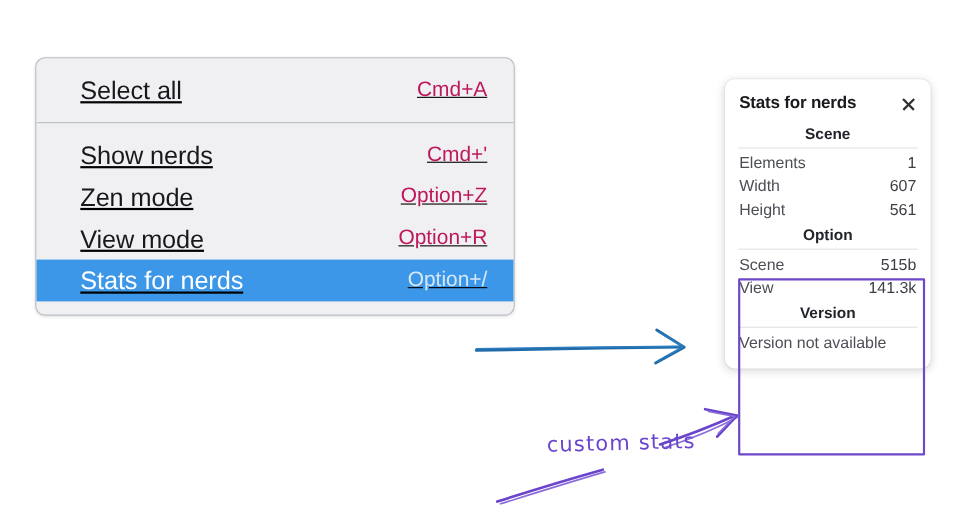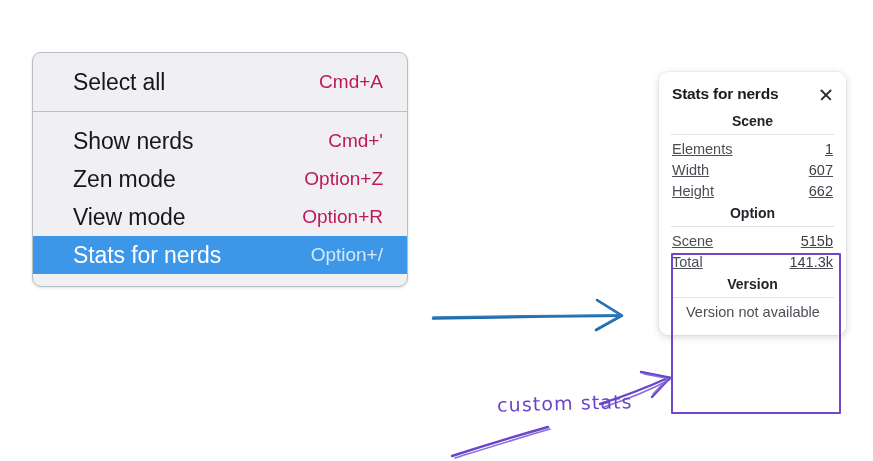--- a/index.html
+++ b/index.html
@@ -22,28 +22,29 @@
     inset: 0;
     width: 873px;
     height: 461px;
   }
 
   
   #context-menu {
     position: absolute;
     left: 32px;
     top: 52px;
-    width: 376px;
+    width: 436px;
     background: #f0f0f2;
     border: 1px solid #b9bfc7;
     border-radius: 9px;
     box-shadow: 0 1px 3px rgba(0,0,0,0.12);
     padding: 0;
     box-sizing: border-box;
     overflow: hidden;
+    text-decoration: underline;
   }
   .menu-group {
     padding: 6px 0 6px 0;
   }
   .menu-group.first { padding-top: 10px; padding-bottom: 10px; }
   .menu-group.second { padding-top: 10px; padding-bottom: 12px; }
   .menu-divider {
     height: 1px;
     background: #b9bfc7;
     width: 100%;
@@ -130,40 +131,39 @@
     background: #e1e2e6;
     margin: 0 12px 3px 12px;
   }
   .stat-row {
     display: flex;
     align-items: flex-end;
     justify-content: space-between;
     padding: 2.5px 13px;
     font-size: 14.5px;
     color: #4c4f55;
-    text-decoration: underline;
   }
   .stat-key { white-space: nowrap; }
   .stat-val { white-space: nowrap; color: #3c3f45; }
 
   
   #custom-stats-box {
     position: absolute;
     left: 12px;
     right: 5px;
     top: 181px;
     height: 161px;
     border: 2px solid #6f47c9;
     box-sizing: border-box;
     pointer-events: none;
     border-radius: 1px;
   }
   .boxed-area { position: relative; }
   .version-row {
-    padding: 3px 27px;
+    padding: 3px 13px;
     font-size: 14.5px;
     color: #4c4f55;
     white-space: nowrap;
   }
 
   
   #custom-stats-label {
     position: absolute;
     left: 497px;
     top: 392px;
@@ -244,35 +244,35 @@
     <div class="stat-row">
       <span class="stat-key">Elements</span>
       <span class="stat-val">1</span>
     </div>
     <div class="stat-row">
       <span class="stat-key">Width</span>
       <span class="stat-val">607</span>
     </div>
     <div class="stat-row">
       <span class="stat-key">Height</span>
-      <span class="stat-val">662</span>
+      <span class="stat-val">561</span>
     </div>
   </div>
 
   <div class="boxed-area">
 
     <div>
       <div class="section-title">Option</div>
       <div class="section-rule"></div>
       <div class="stat-row">
         <span class="stat-key">Scene</span>
         <span class="stat-val">515b</span>
       </div>
       <div class="stat-row">
-        <span class="stat-key">Total</span>
+        <span class="stat-key">View</span>
         <span class="stat-val">141.3k</span>
       </div>
     </div>
 
     <div>
       <div class="section-title">Version</div>
       <div class="section-rule"></div>
       <div class="version-row">Version not available</div>
     </div>
   </div>

